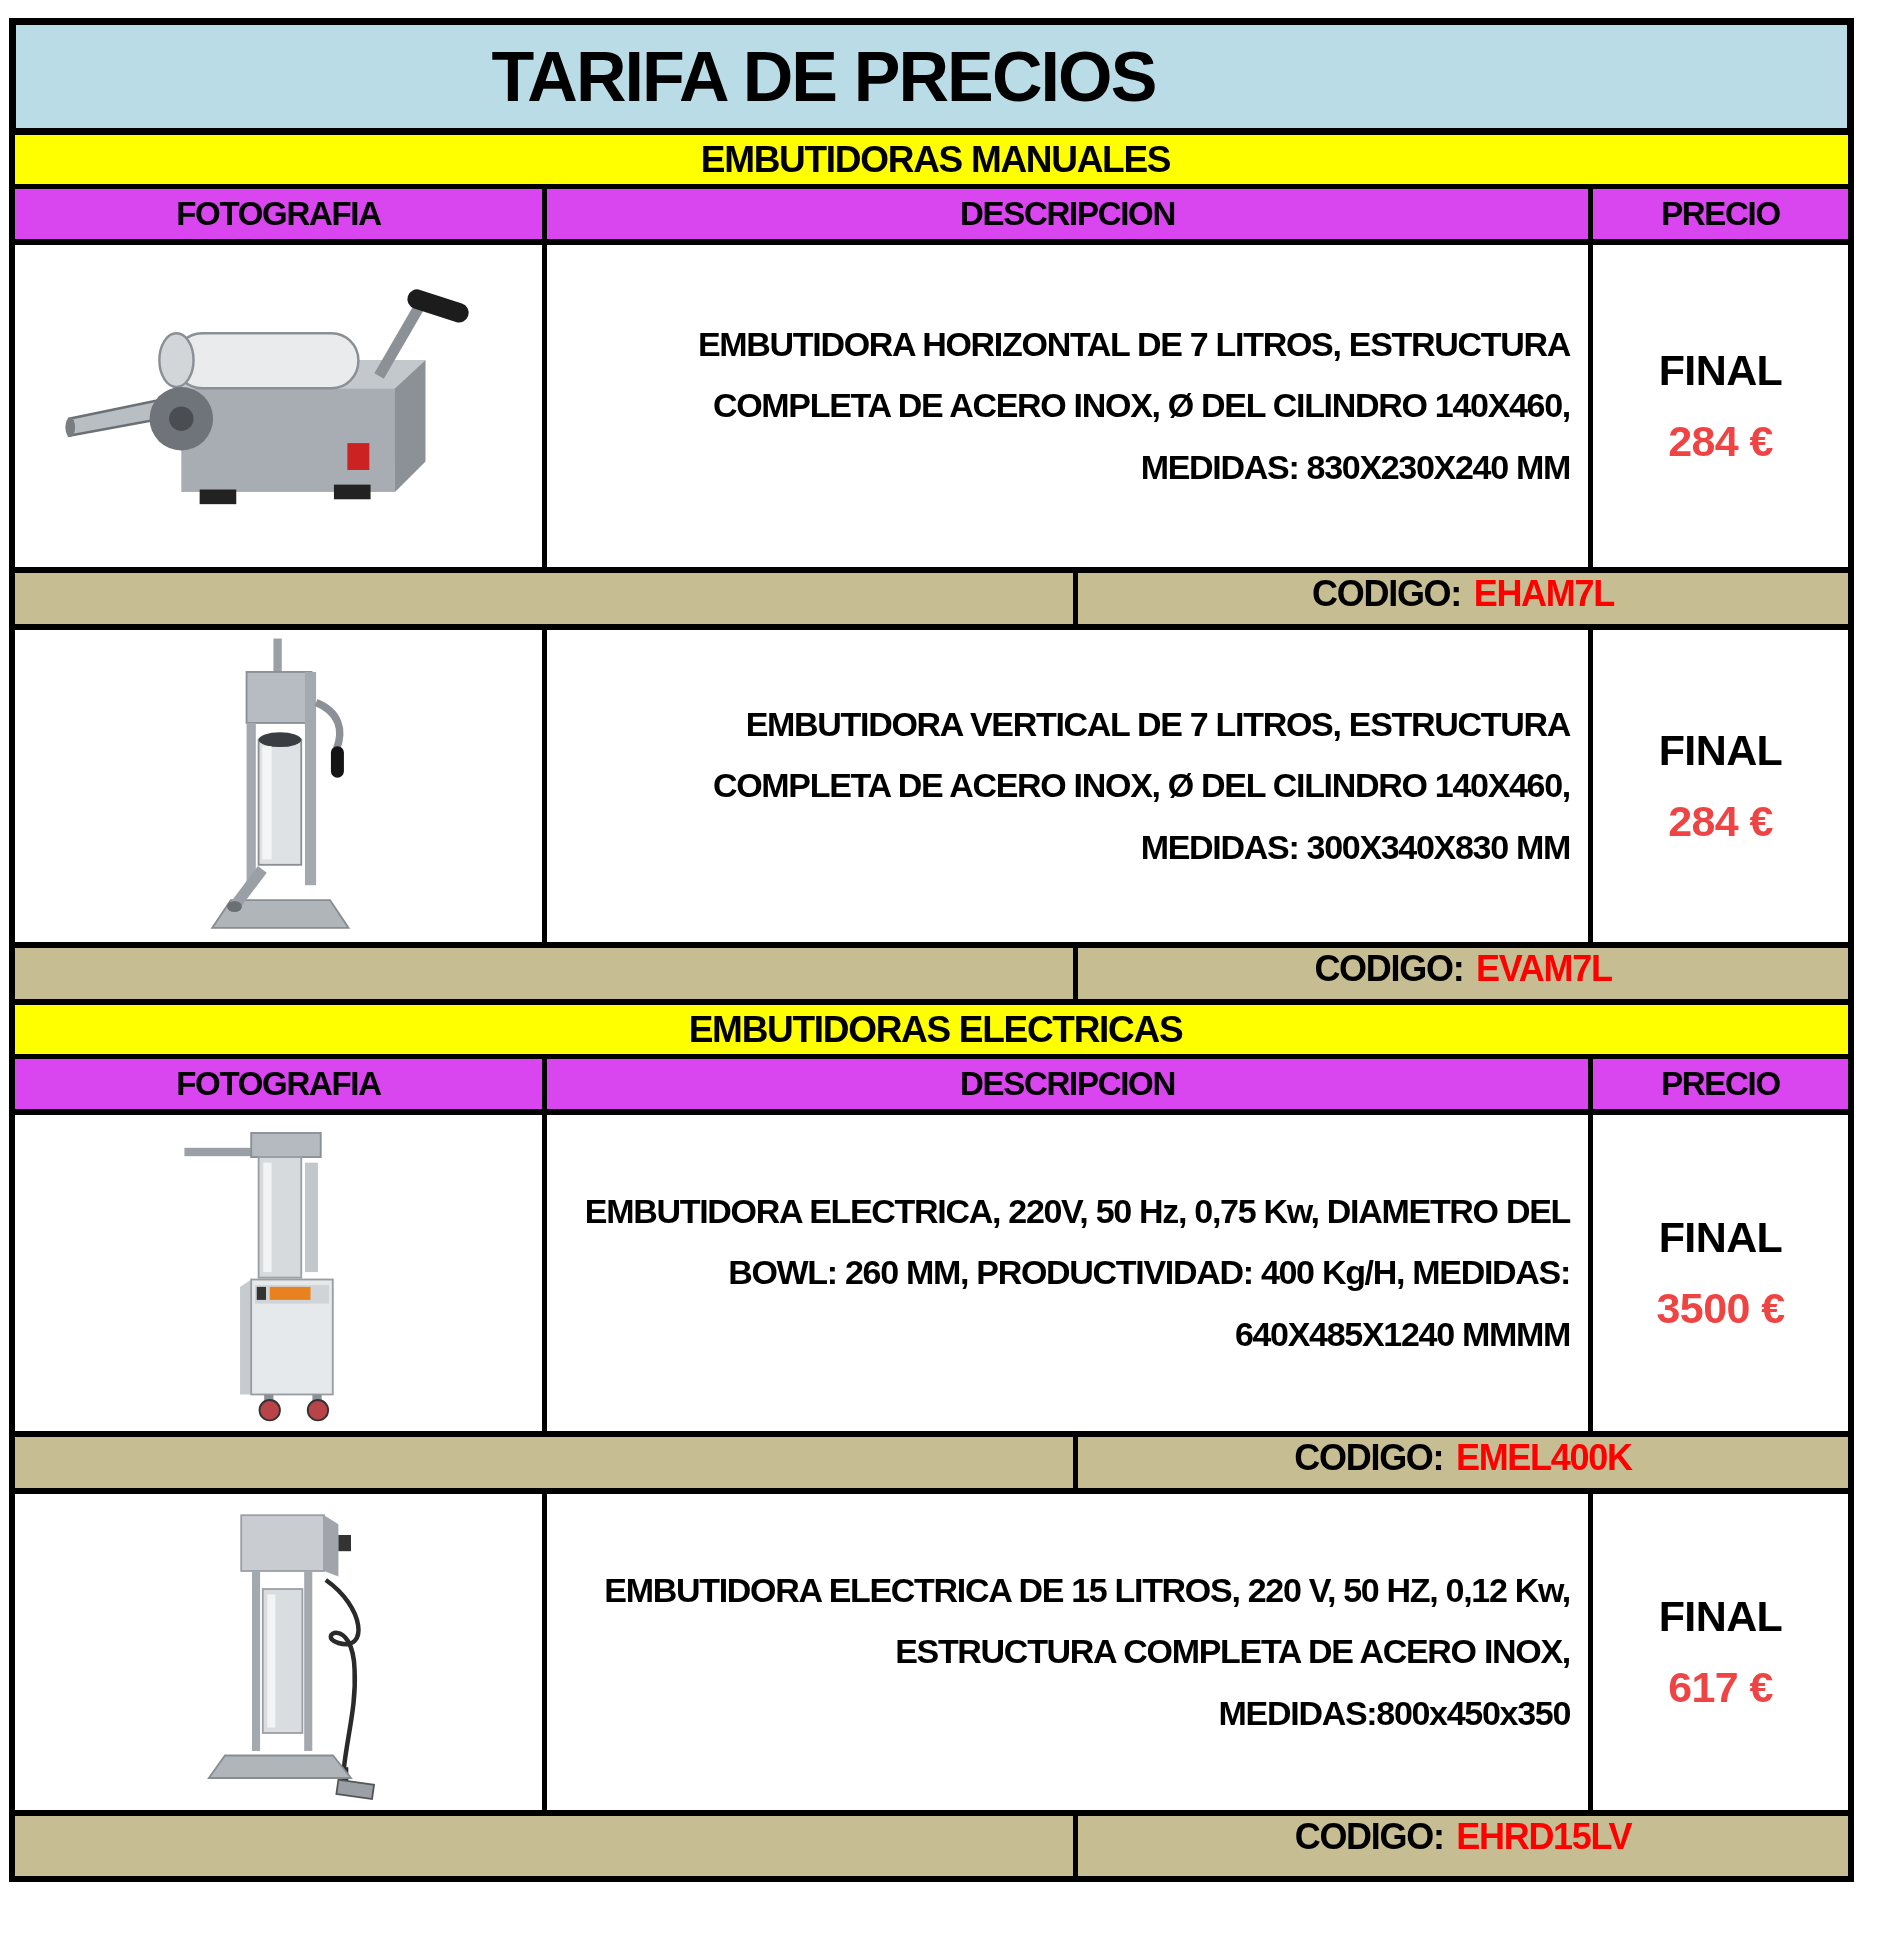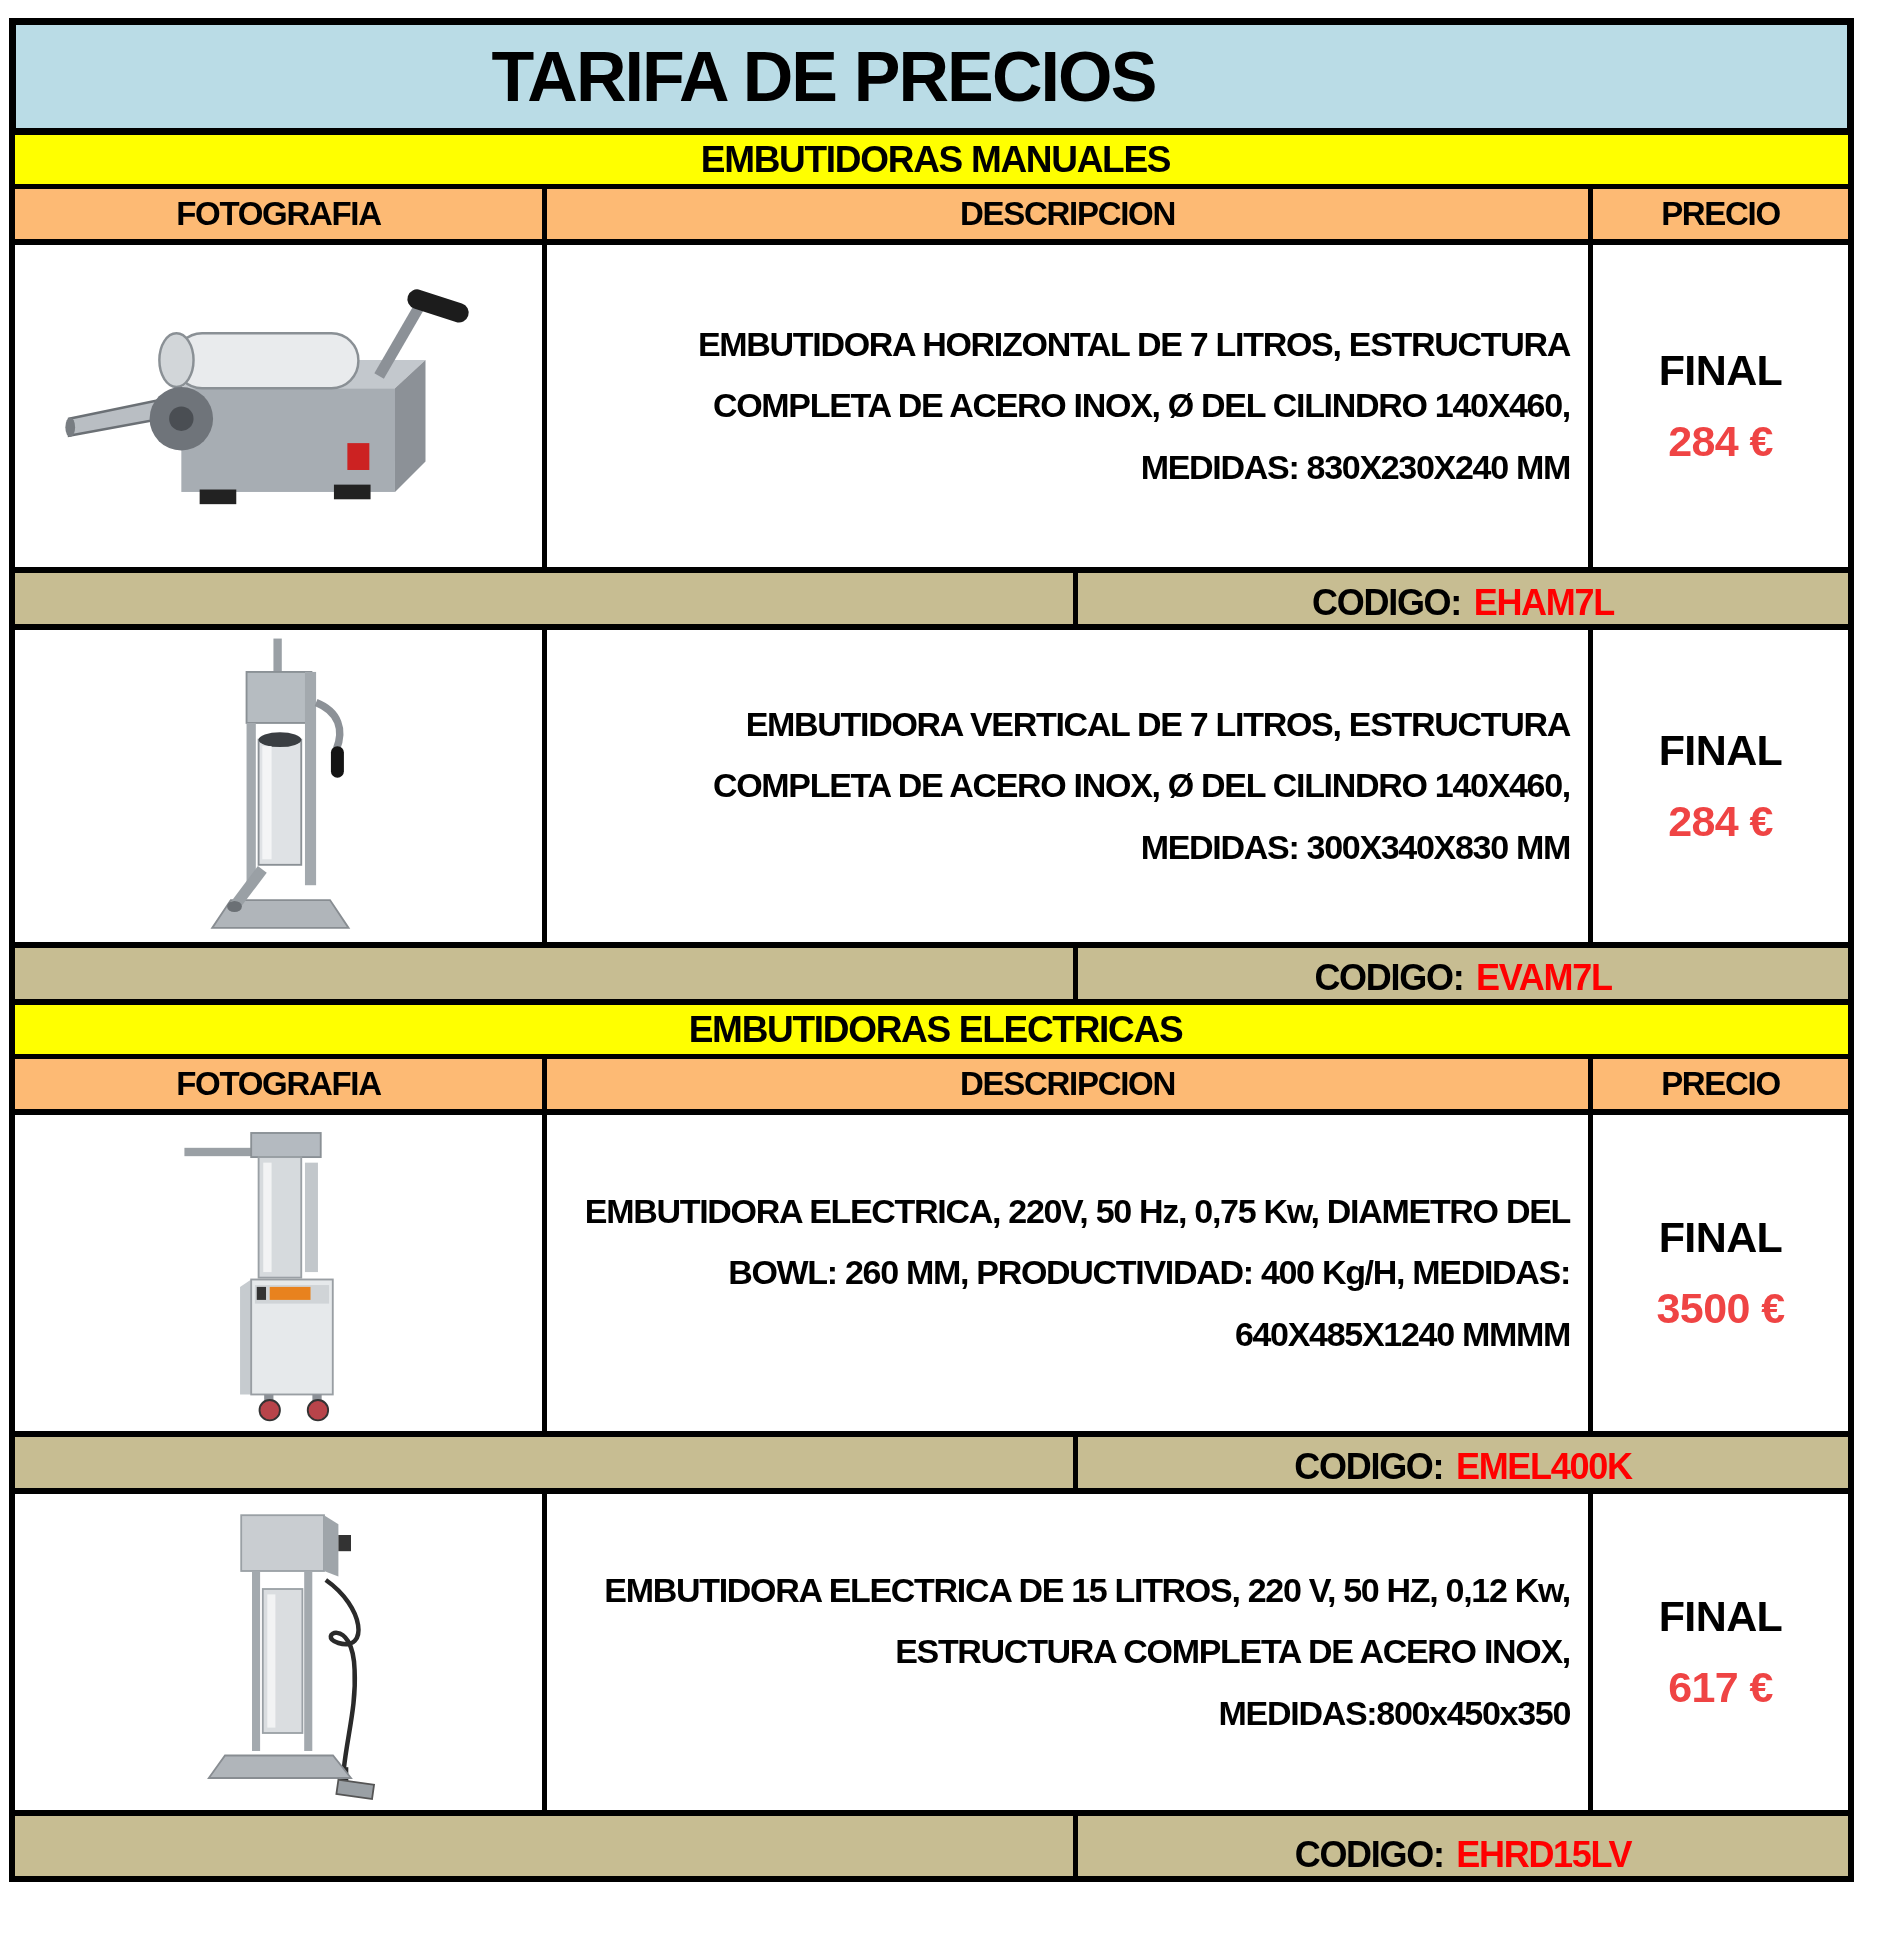--- a/index.html
+++ b/index.html
@@ -20,41 +20,41 @@
   }
 
   .tbl{border:6.4px solid #000;border-top:none;}
 
   .section-head{
     height:54px;background:#ffff00;border-bottom:5.1px solid #000;
     display:flex;align-items:center;justify-content:center;
     font-size:37px;letter-spacing:-1.3px;padding-left:8px;
   }
 
-  .cols-row{height:56px;background:#fdba74;border-bottom:6.4px solid #000;display:flex;}
+  .cols-row{height:56px;background:#d946ef;border-bottom:6.4px solid #000;display:flex;}
   .cols-row .c{display:flex;align-items:center;justify-content:center;font-size:33px;letter-spacing:-1.3px;}
   .c-photo{width:532px;border-right:5.1px solid #000;}
   .c-desc{flex:1;border-right:5.1px solid #000;}
   .c-price{width:255px;}
 
   .product-row{background:#fff;border-bottom:6.4px solid #000;display:flex;}
   .product-row .cell{display:flex;align-items:center;justify-content:center;}
   .ph{width:532px;border-right:5.1px solid #000;}
   .ds{flex:1;border-right:5.1px solid #000;padding:0 18px;
       font-size:34px;line-height:1.8;letter-spacing:-1.3px;text-align:right;}
   .pr{width:255px;flex-direction:column;}
   .pr .final{font-size:43px;letter-spacing:-0.6px;}
   .pr .amount{font-size:43px;color:#ef4444;margin-top:21.6px;letter-spacing:-0.6px;white-space:nowrap;}
 
   .h515{height:328px;} .h500{height:318px;} .h505{height:322px;}
 
   .code-row{height:57px;background:#c7bd92;border-bottom:6.4px solid #000;display:flex;}
   .code-row.last{height:60px;border-bottom:none;}
   .code-left{width:1063px;border-right:5.1px solid #000;}
-  .code-right{flex:1;display:flex;align-items:flex-end;justify-content:center;
+  .code-right{flex:1;display:flex;align-items:flex-start;justify-content:center;
       font-size:36px;letter-spacing:-1.3px;white-space:nowrap;}
   .code-value{color:#ff0000;margin-left:12.7px;}
 
   svg{display:block;}
 </style>
 </head>
 <body>
 
 <div class="sheet">
 

